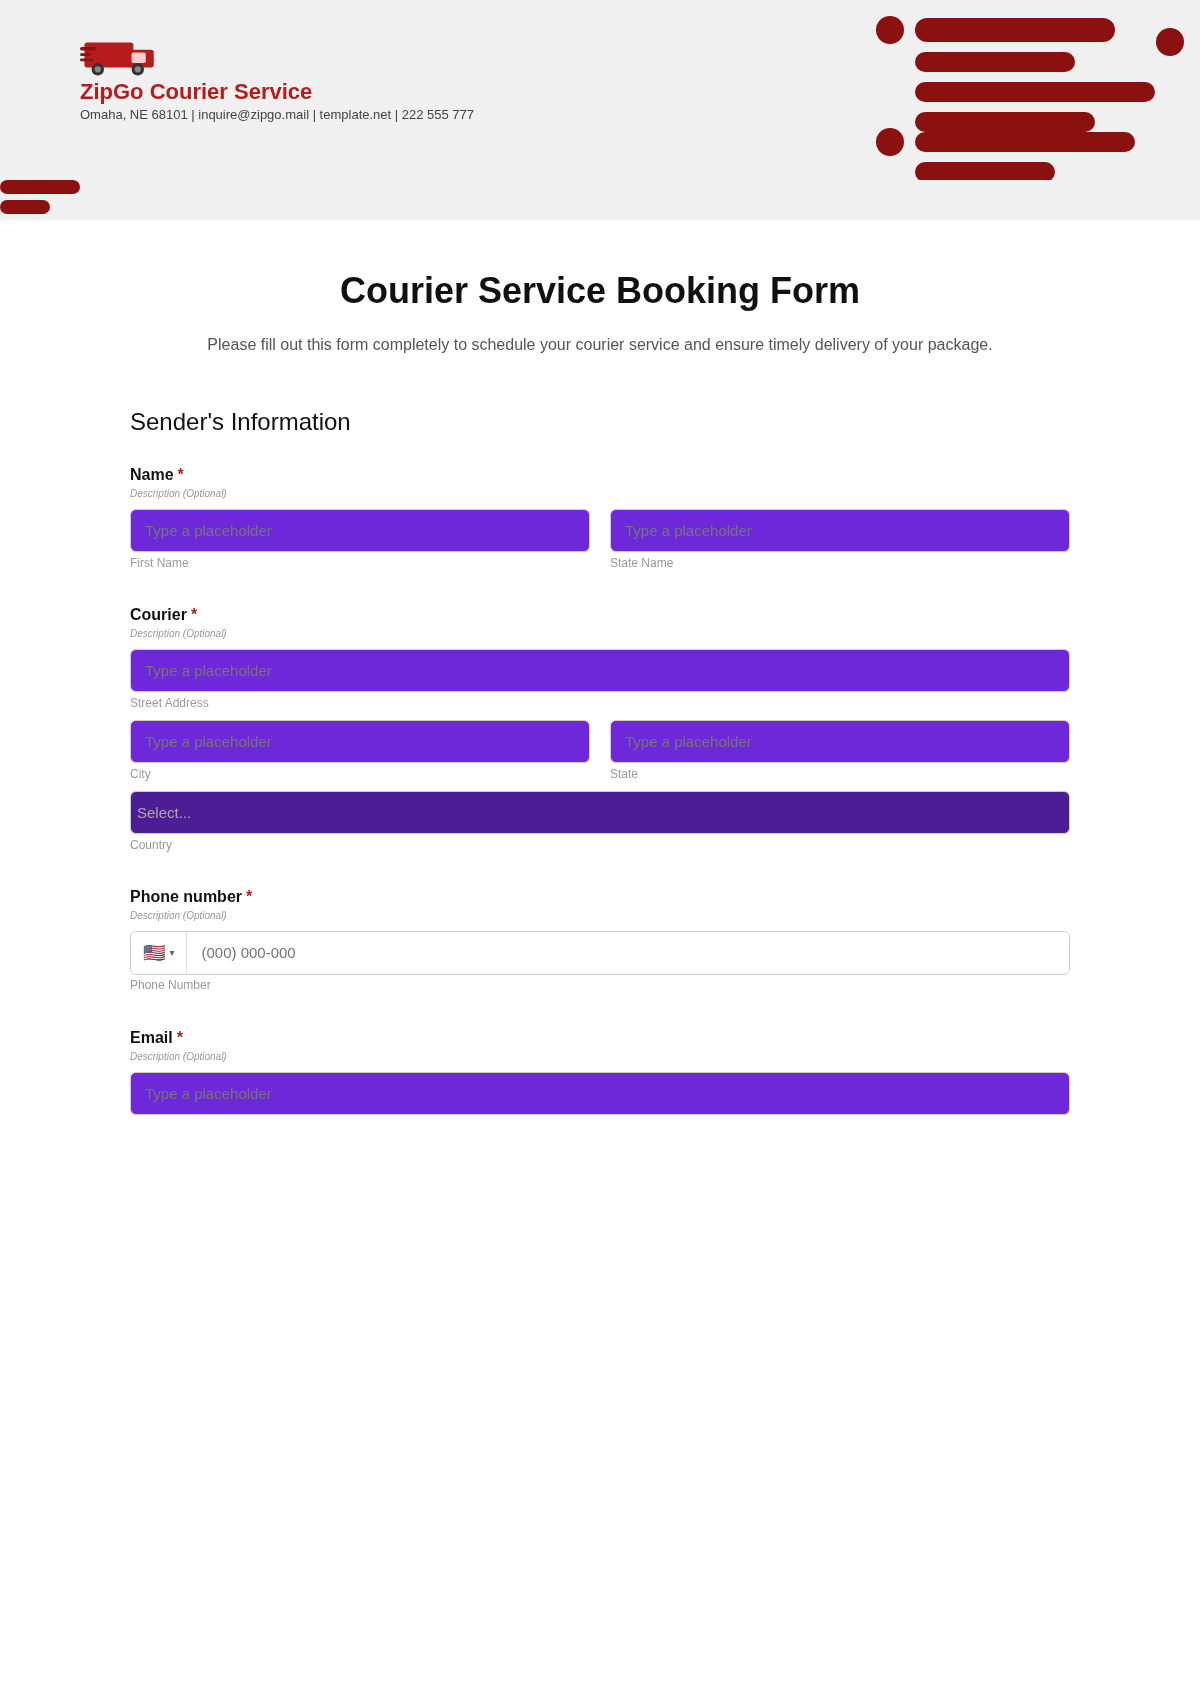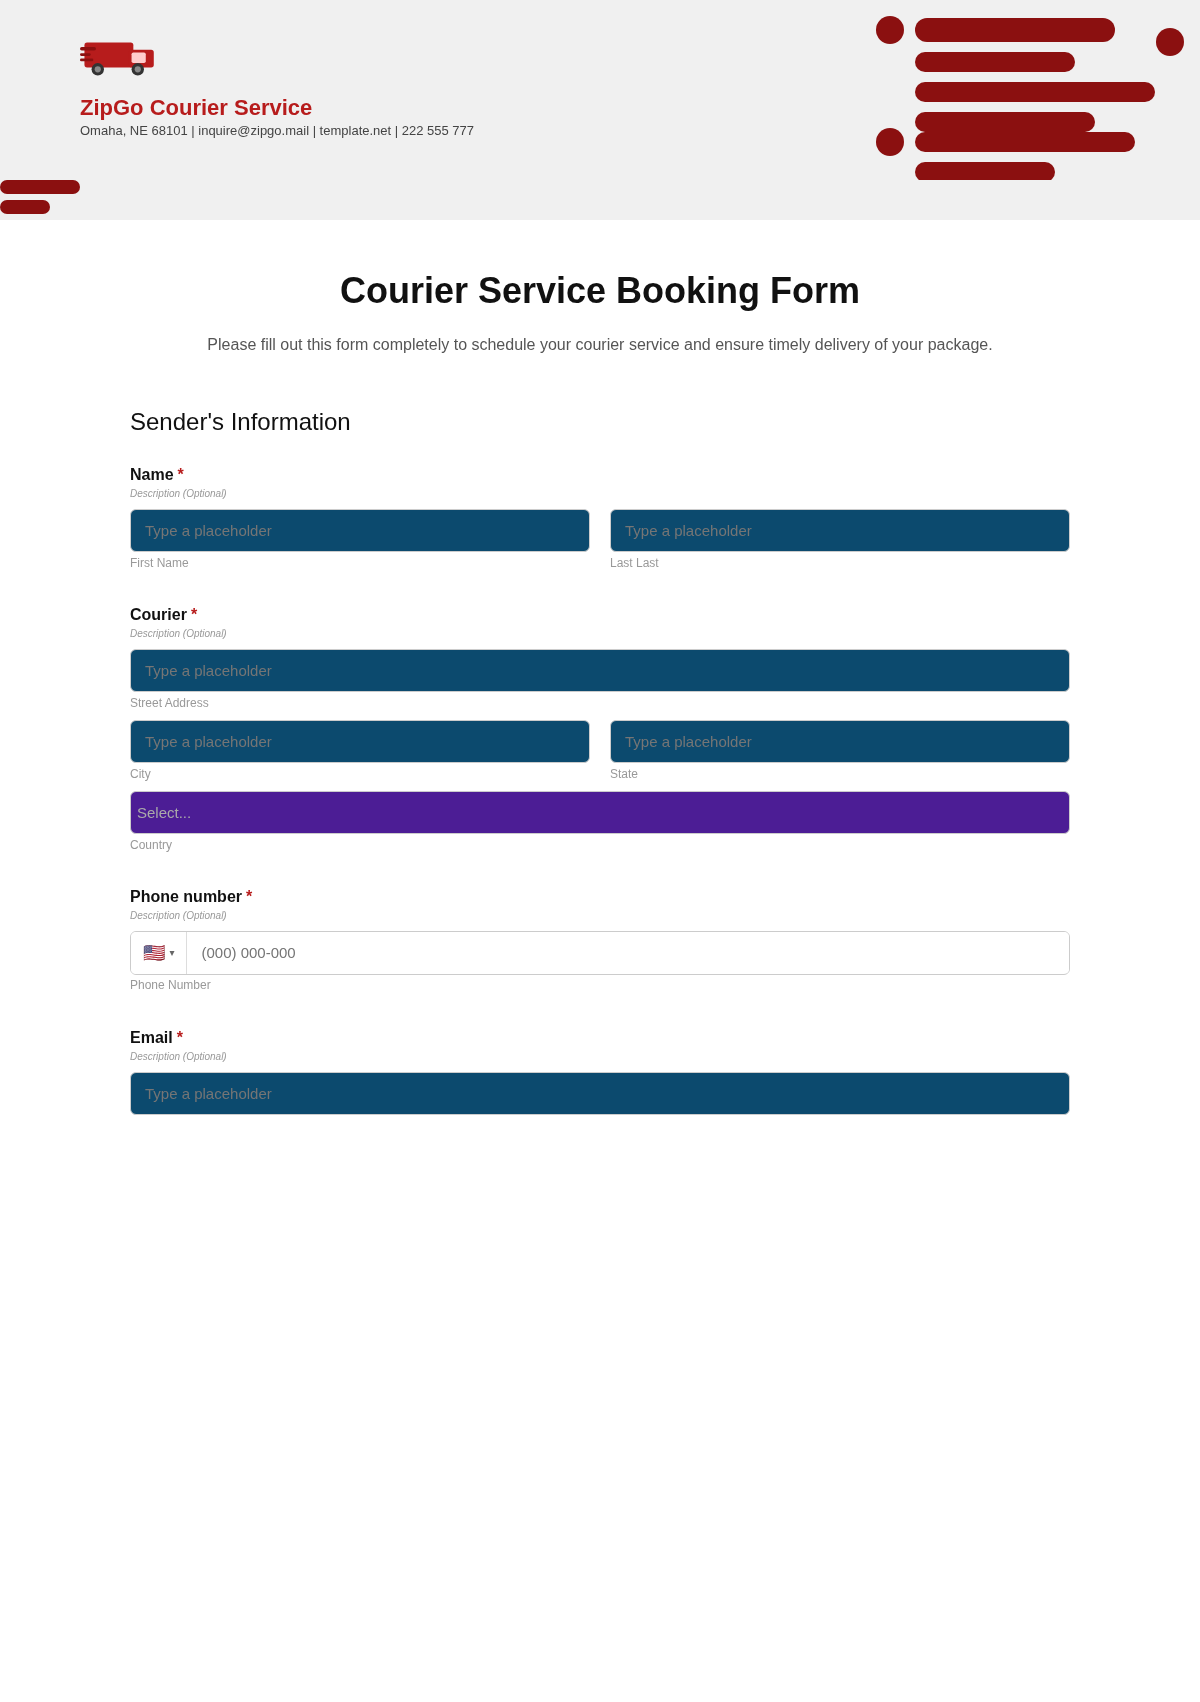--- a/index.html
+++ b/index.html
@@ -39,21 +39,21 @@
 
     .logo-truck {
       width: 80px;
       height: 55px;
     }
 
     .company-name {
       color: #b71c1c;
       font-size: 22px;
       font-weight: bold;
-      margin-top: 16px;
+      margin-top: 0;
     }
 
     .company-info {
       color: #444;
       font-size: 13px;
       margin-top: 2px;
     }
 
     
     .deco-right {
@@ -136,21 +136,21 @@
       display: flex;
       flex-direction: column;
     }
 
     .form-input {
       border: 1px solid #ccc;
       border-radius: 6px;
       padding: 12px 14px;
       font-size: 15px;
       color: #aaa;
-      background: #0c4a6e;
+      background: #6d28d9;
       outline: none;
       width: 100%;
     }
 
     .input-sublabel {
       font-size: 12px;
       color: #999;
       margin-top: 4px;
     }
 
@@ -263,21 +263,21 @@
       <span>Name</span><span class="required">*</span>
     </div>
     <div class="field-description">Description (Optional)</div>
     <div class="input-row">
       <div class="input-col">
         <input class="form-input" type="text" placeholder="Type a placeholder" style="">
         <span class="input-sublabel">First Name</span>
       </div>
       <div class="input-col">
         <input class="form-input" type="text" placeholder="Type a placeholder" style="">
-        <span class="input-sublabel">Last Last</span>
+        <span class="input-sublabel">State Name</span>
       </div>
     </div>
   </div>
 
   <div class="field-group">
     <div class="field-label">
       <span>Courier</span><span class="required">*</span>
     </div>
     <div class="field-description">Description (Optional)</div>
 

